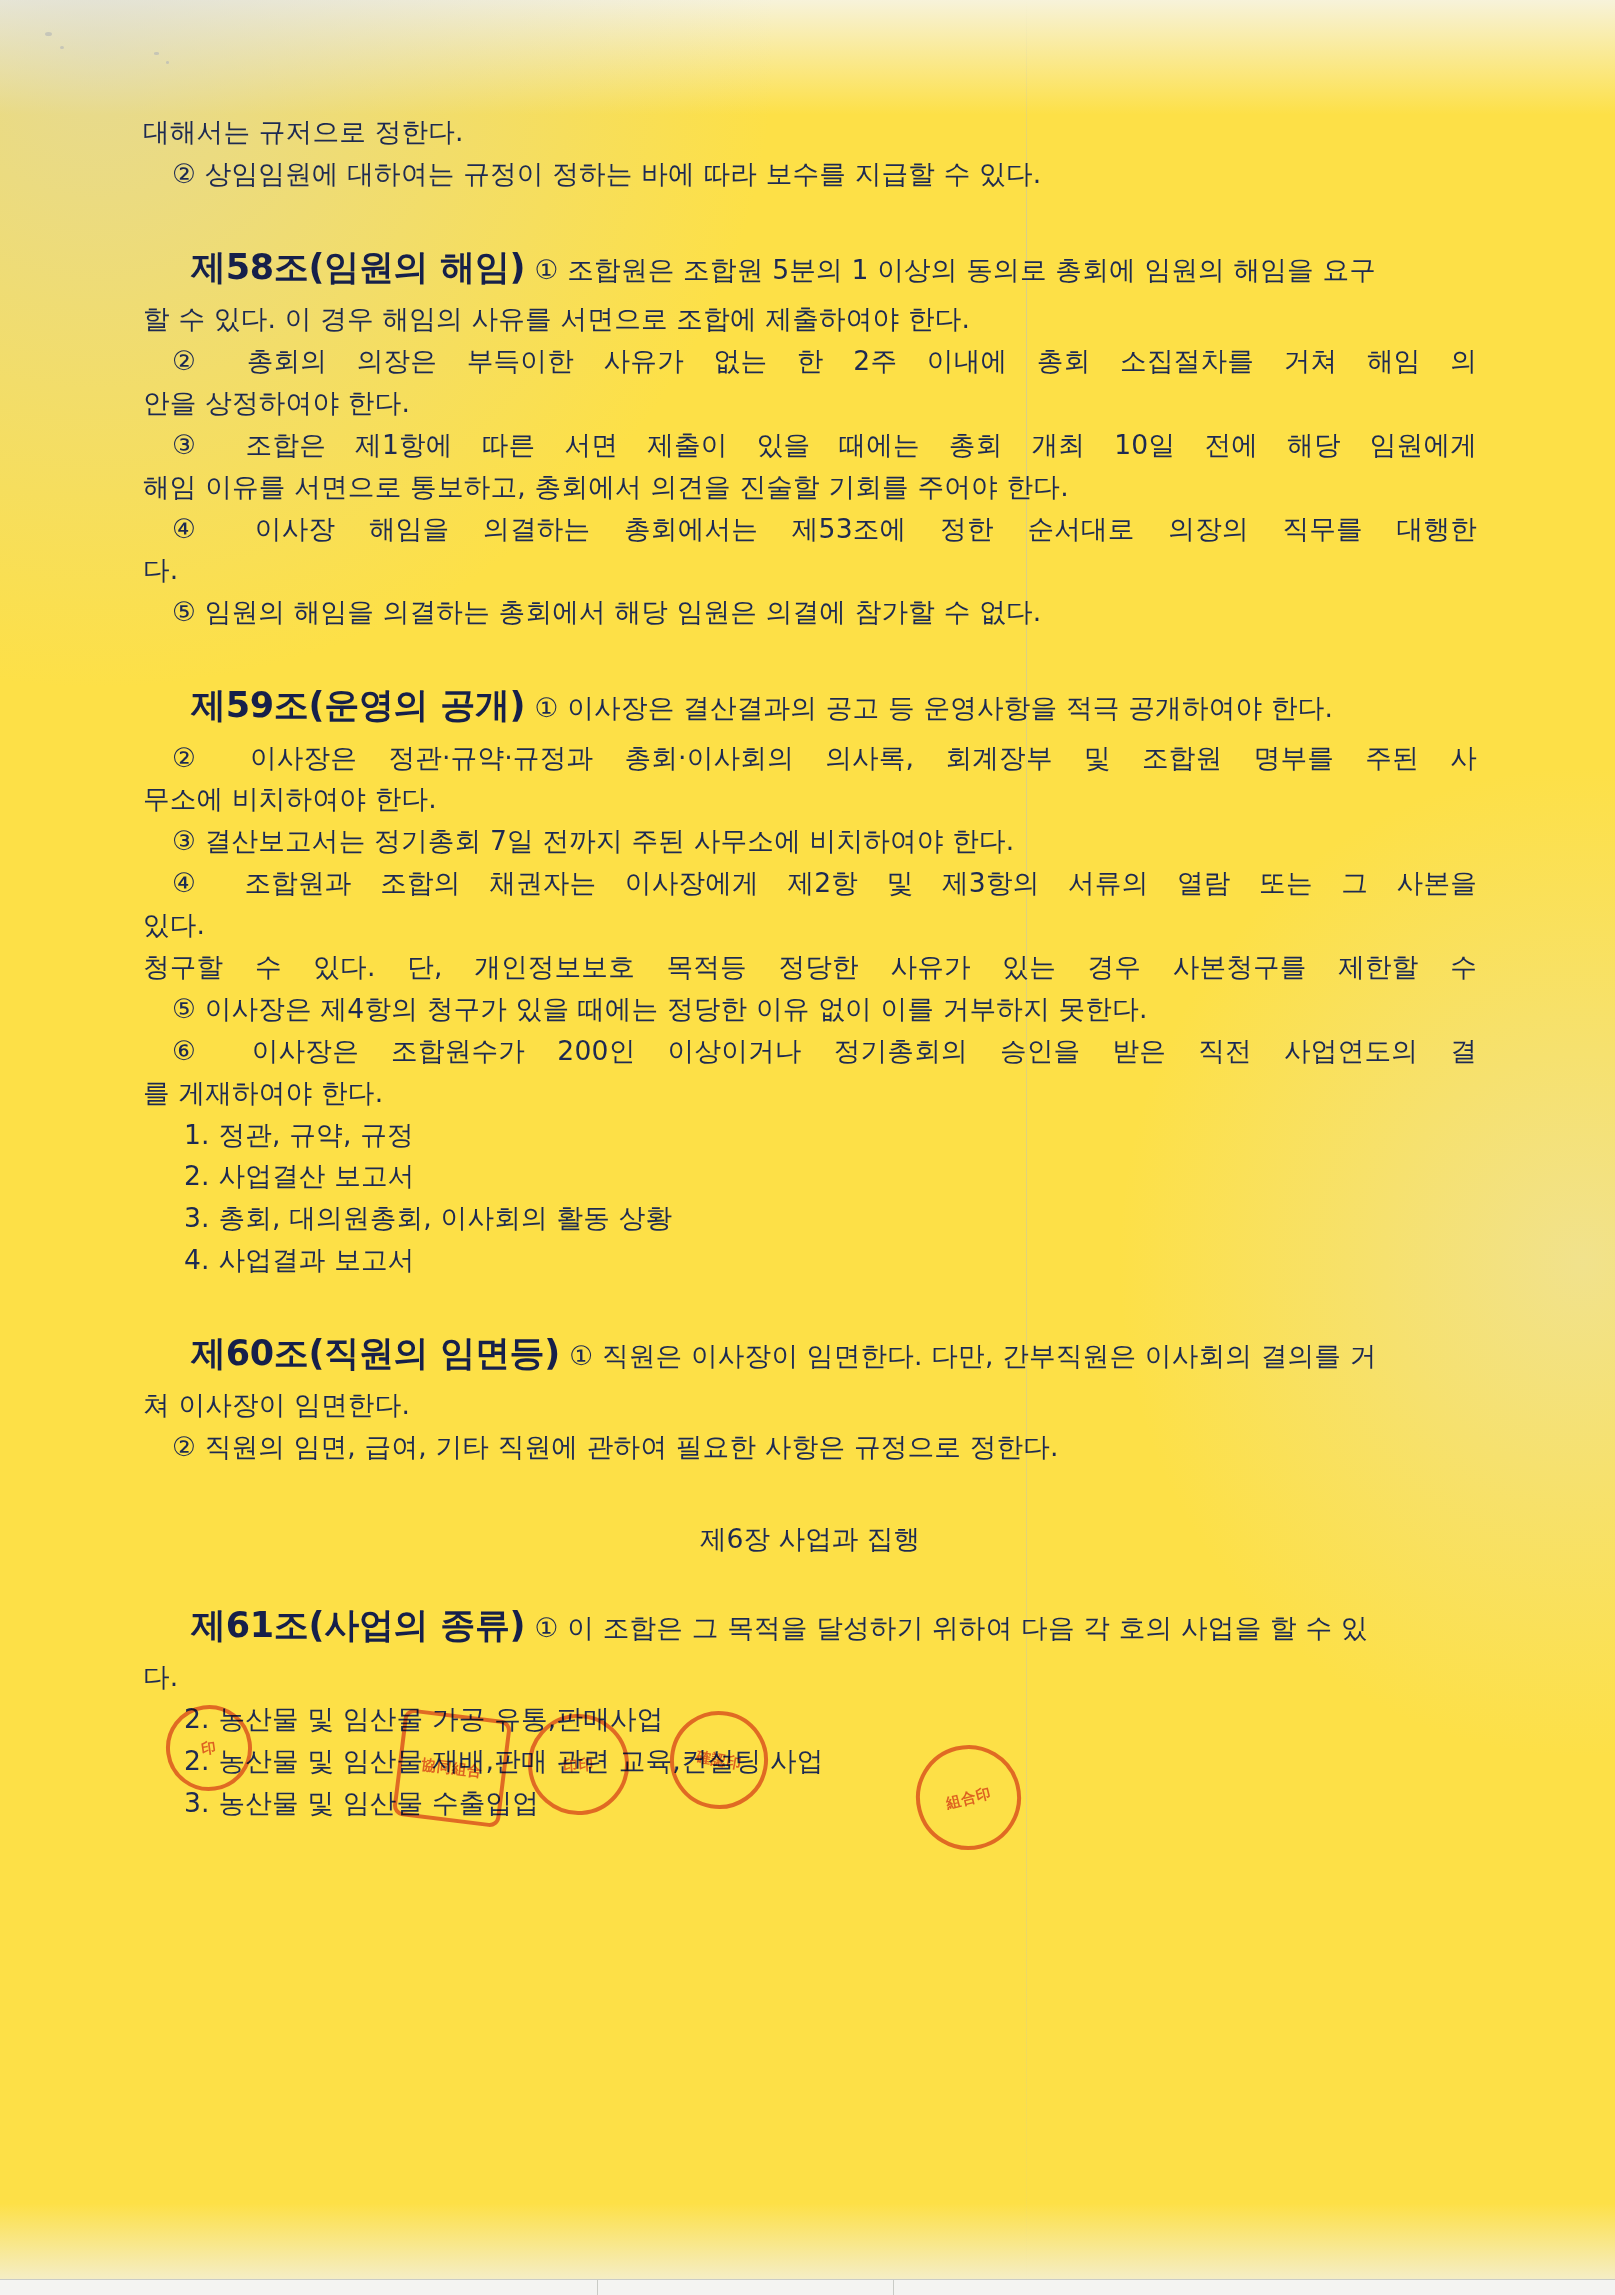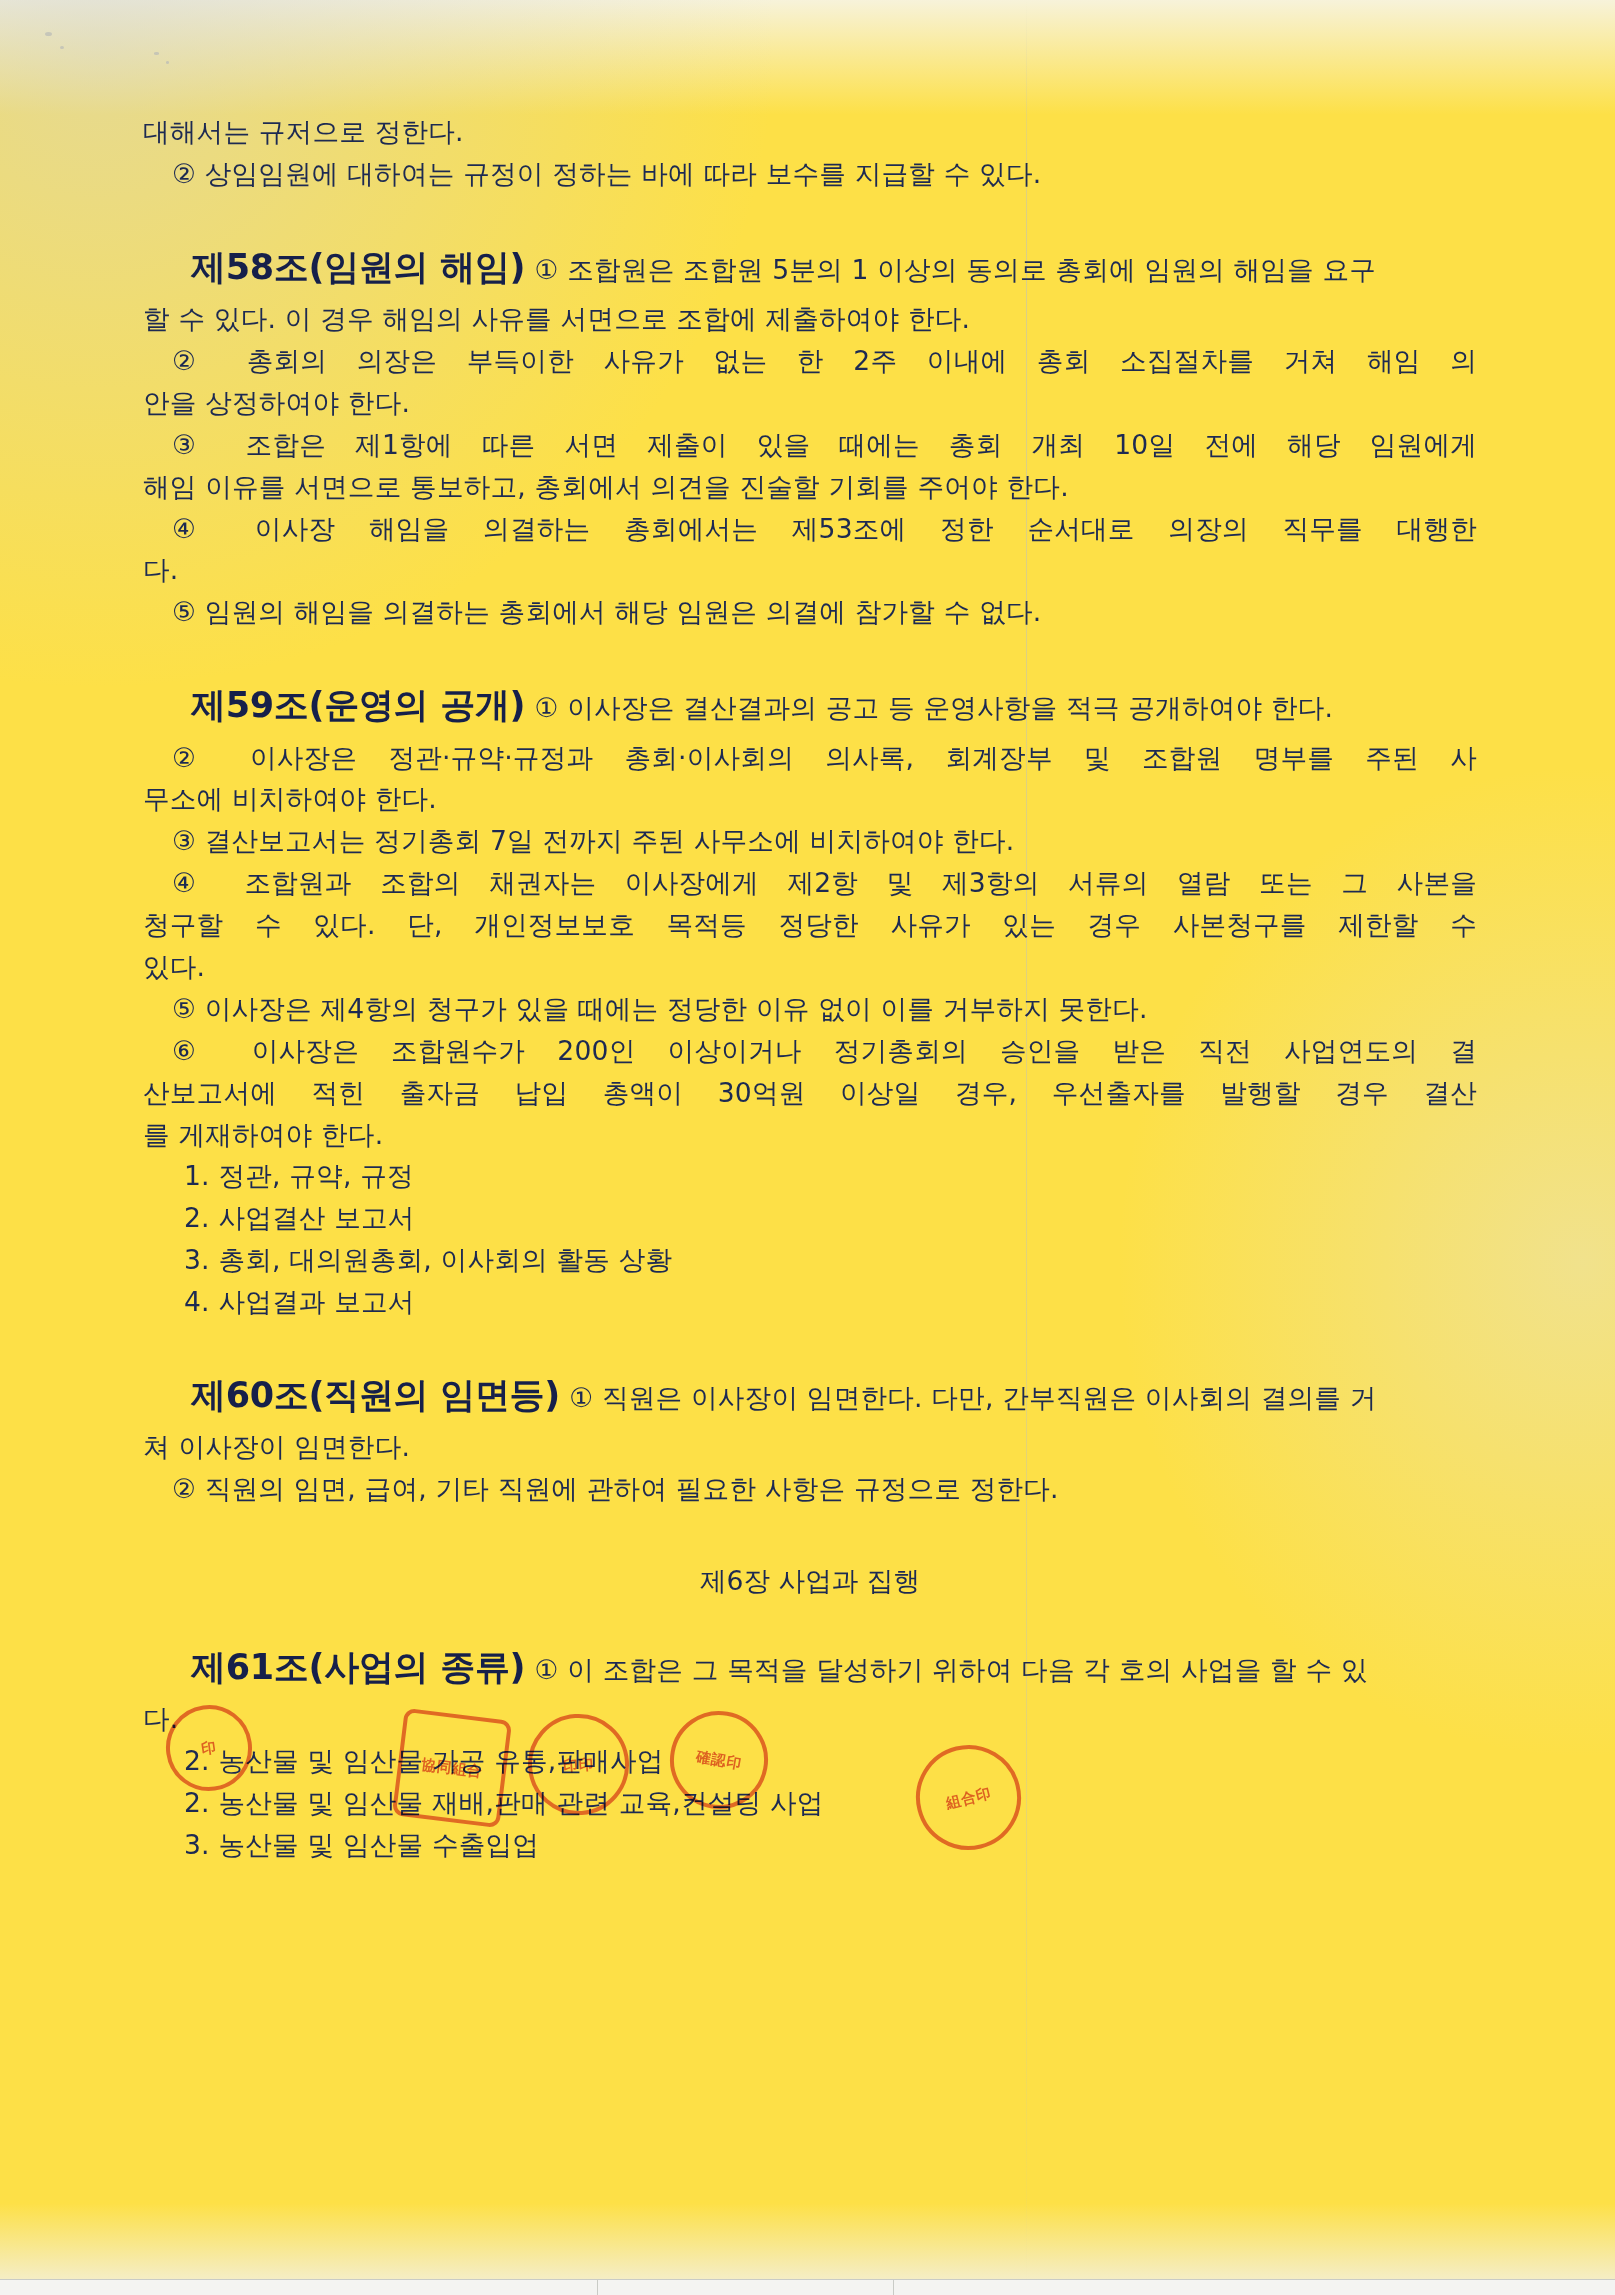--- a/index.html
+++ b/index.html
@@ -208,33 +208,30 @@
       <div class="row">
           <div class="line ind0">무소에 비치하여야 한다.</div>
         </div>
       <div class="row">
           <div class="line hang">③ 결산보고서는 정기총회 7일 전까지 주된 사무소에 비치하여야 한다.</div>
         </div>
       <div class="row">
           <div class="line hang just" style="width:100%;">④ 조합원과 조합의 채권자는 이사장에게 제2항 및 제3항의 서류의 열람 또는 그 사본을</div>
         </div>
       <div class="row">
+          <div class="line ind0">있다.</div>
+        </div>
+      <div class="row">
           <div class="line ind0 just" style="width:100%;">청구할 수 있다. 단, 개인정보보호 목적등 정당한 사유가 있는 경우 사본청구를 제한할 수</div>
         </div>
       <div class="row">
-          <div class="line ind0">있다.</div>
-        </div>
-      <div class="row">
           <div class="line hang">⑤ 이사장은 제4항의 청구가 있을 때에는 정당한 이유 없이 이를 거부하지 못한다.</div>
         </div>
       <div class="row">
           <div class="line hang just" style="width:100%;">⑥ 이사장은 조합원수가 200인 이상이거나 정기총회의 승인을 받은 직전 사업연도의 결</div>
-        </div>
-      <div class="row">
-          <div class="line ind0 just" style="width:100%;">산보고서에 적힌 출자금 납입 총액이 30억원 이상일 경우, 우선출자를 발행할 경우 결산</div>
         </div>
       <div class="row">
           <div class="line ind0">를 게재하여야 한다.</div>
         </div>
       <div class="row">
           <div class="line ind-num">1. 정관, 규약, 규정</div>
         </div>
       <div class="row">
           <div class="line ind-num">2. 사업결산 보고서</div>
         </div>

